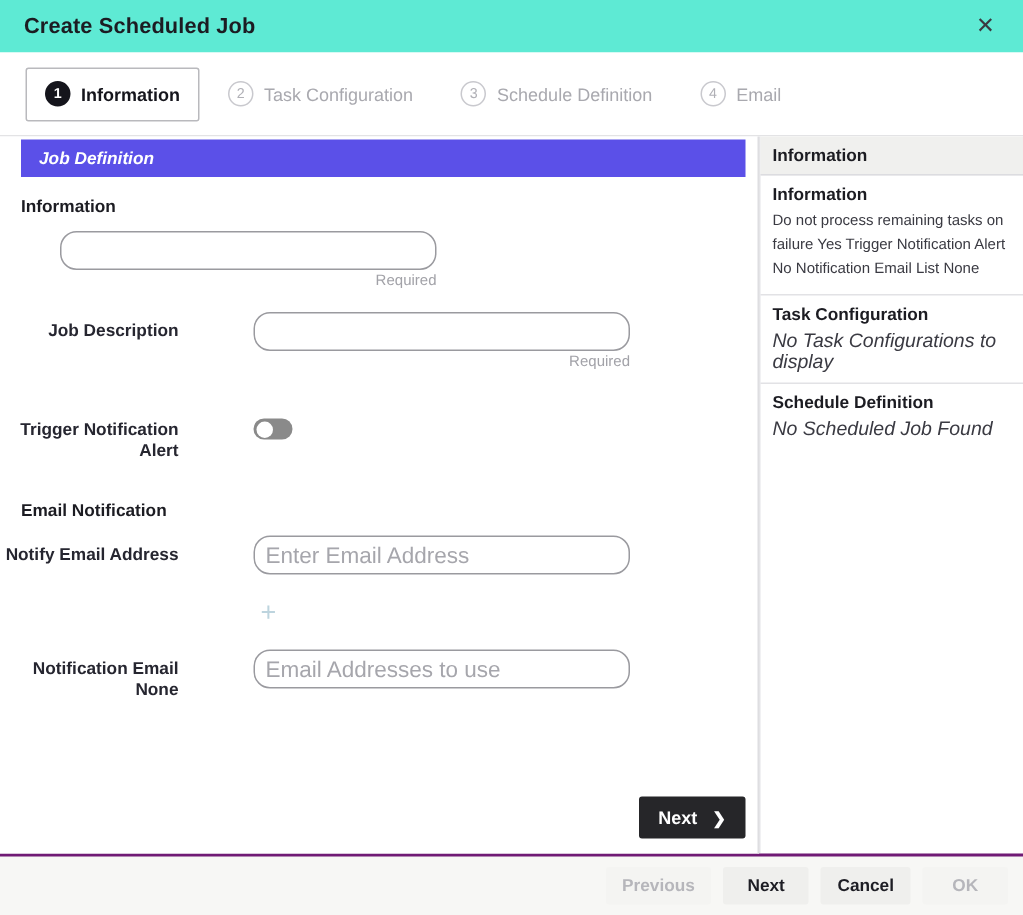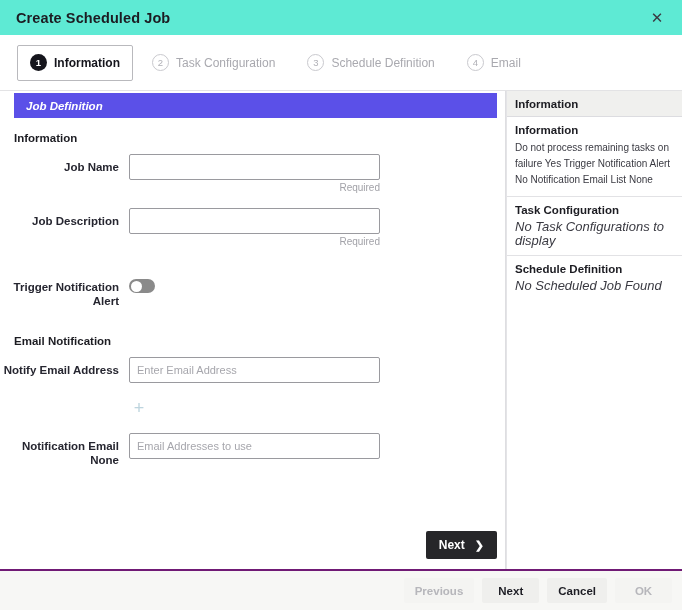--- a/index.html
+++ b/index.html
@@ -172,30 +172,31 @@
     padding-right: 10px;
     box-sizing: border-box;
     font-size: 11.5px;
     font-weight: bold;
     color: #262630;
     line-height: 14px;
     padding-top: 6px;
   }
   .field-control {
     flex: 1 1 auto;
+    margin-left: 40px;
   }
   .txt-input {
     width: 251px;
     height: 26px;
     box-sizing: border-box;
     border: 1px solid #9a9a9f;
-    border-radius: 2px;
-    background: #ffffff;
-    font-family: "Liberation Sans", sans-serif;
-    font-size: 11px;
+    border-radius: 11px;
+    background: #ffffff;
+    font-family: "Liberation Sans", sans-serif;
+    font-size: 15px;
     color: #222;
     padding: 0 7px;
     outline: none;
   }
   .txt-input::placeholder { color: #a6a6ac; }
   .required-note {
     width: 251px;
     text-align: right;
     font-size: 10px;
     color: #a2a2a8;
@@ -378,21 +379,20 @@
     <div class="main-col">
       <div class="section-bar">
         <span>Job Definition</span>
       </div>
 
       <div class="form-area">
 
         <div class="group-title">Information</div>
 
         <div class="field-row">
-          <div class="field-label">Job Name</div>
           <div class="field-control">
             <input class="txt-input" type="text" placeholder="" style="">
             <div class="required-note">Required</div>
           </div>
         </div>
 
         <div class="spacer-12"></div>
 
         <div class="field-row">
           <div class="field-label">Job Description</div>

